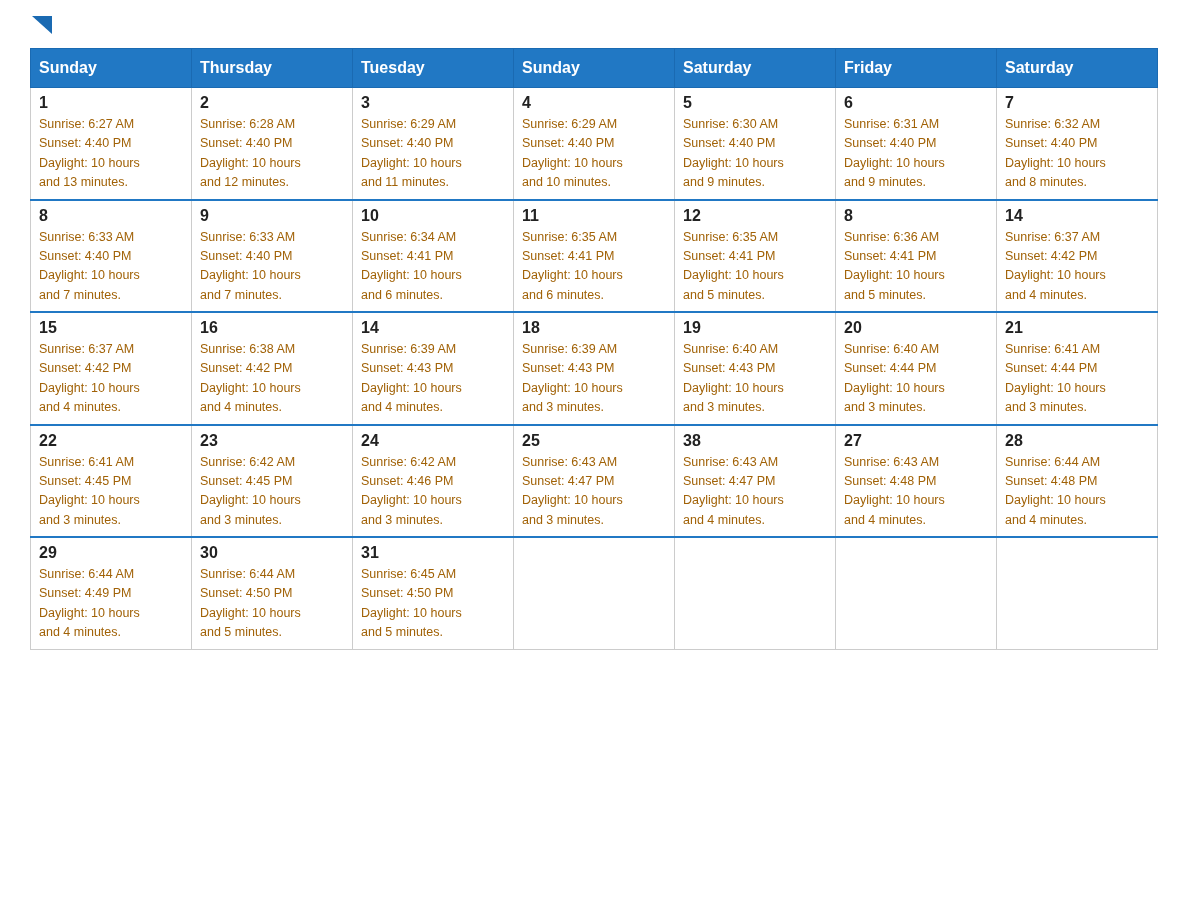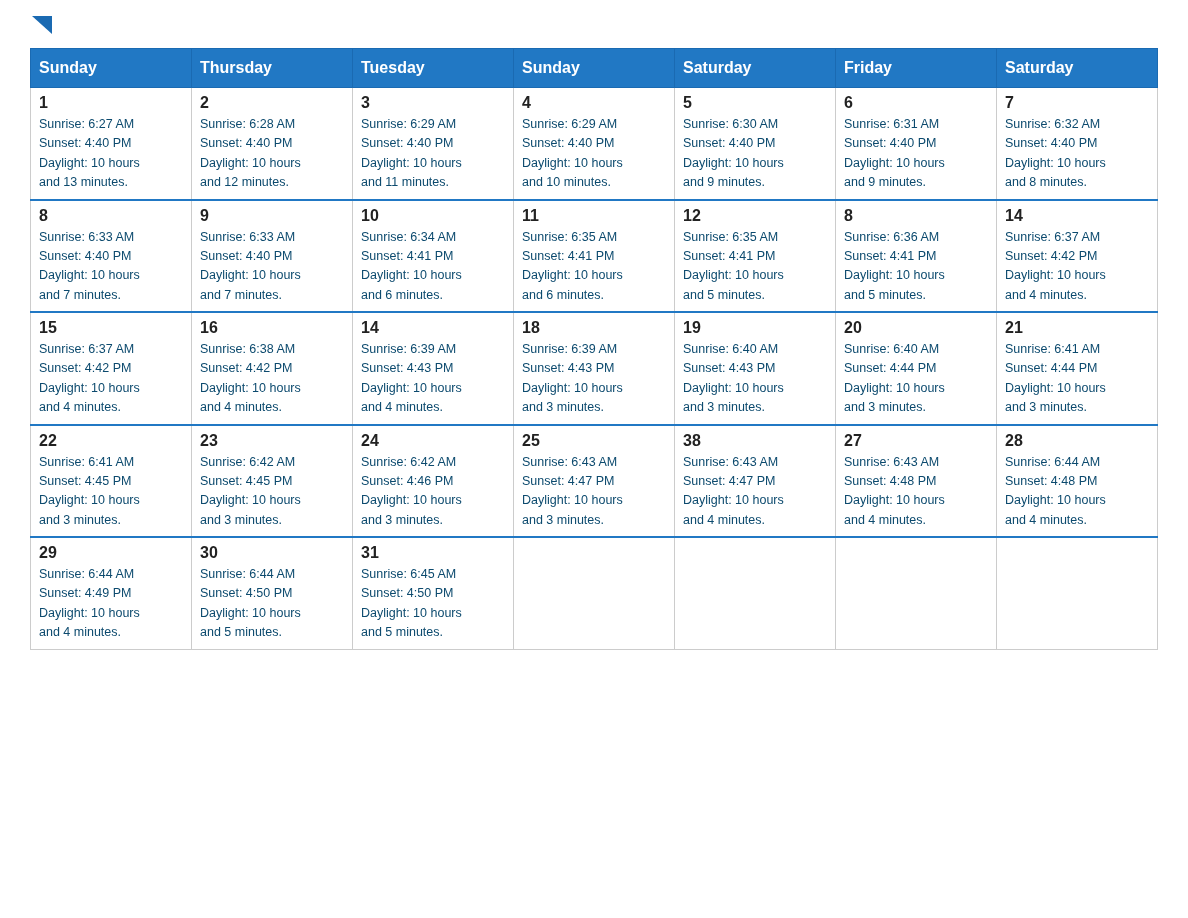--- a/index.html
+++ b/index.html
@@ -59,21 +59,21 @@
     .day-number {
       font-size: 16px;
       font-weight: bold;
       color: #222;
       display: block;
       margin-bottom: 3px;
     }
     .day-info {
       font-size: 12.5px;
       line-height: 1.55;
-      color: #0c4a6e;
+      color: #a16207;
     }
     .empty-cell {
       background: #fff;
     }
     .logo-wrapper {
       display: flex;
       flex-direction: column;
       align-items: flex-start;
     }
     .logo-top {

